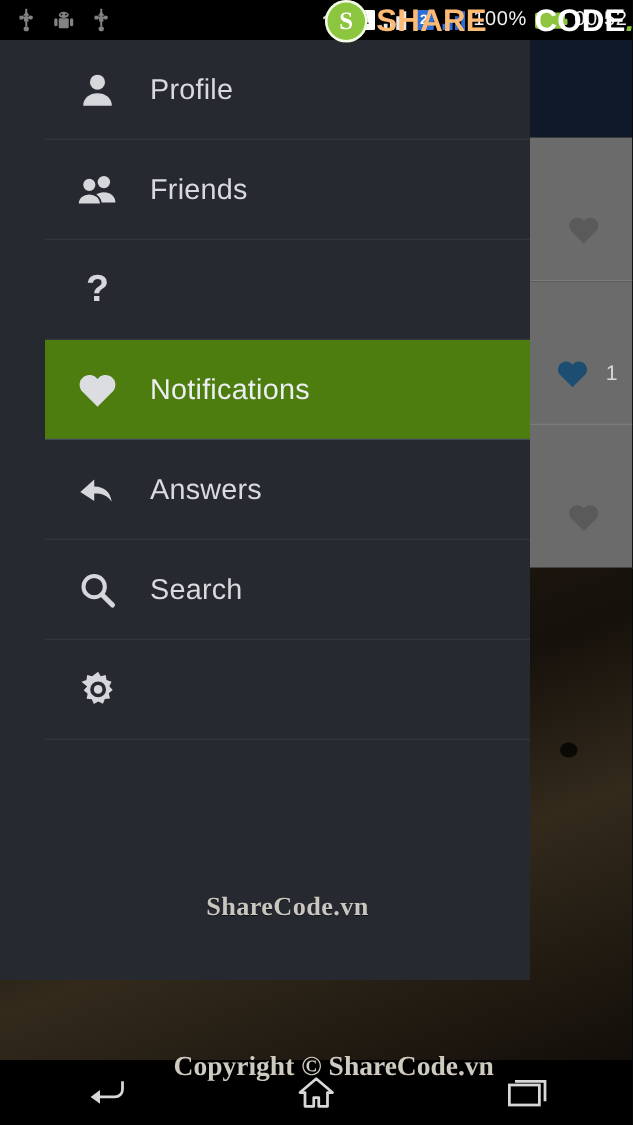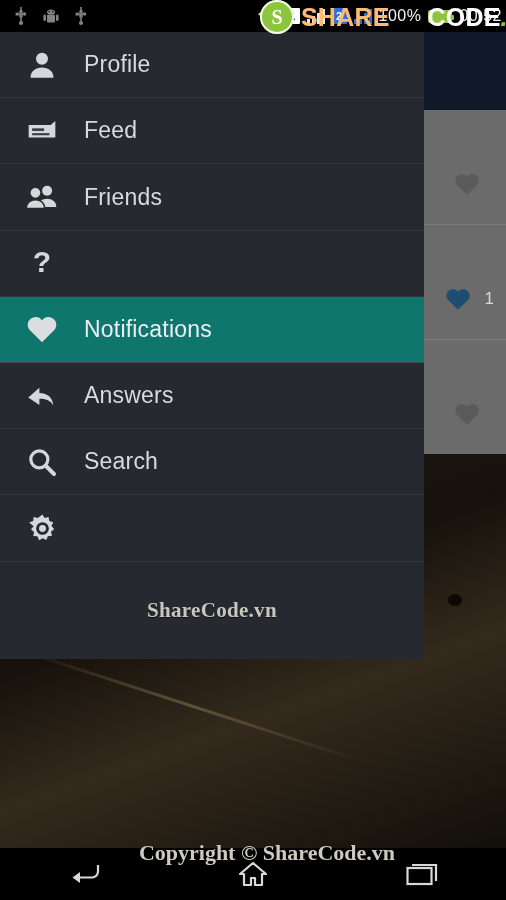--- a/index.html
+++ b/index.html
@@ -100,32 +100,33 @@
     transform:rotate(18deg);
   }
   #app-photo .knob {
     position:absolute; left:448px; top:140px; width:14px; height:12px;
     background:#0b0906; border-radius:50%;
   }
 
   
   #drawer {
     position:absolute; left:0; top:32px;
-    width:424px; height:627px;
+    width:424px; height:752px;
     background:#262a30;
     z-index:20;
+    padding-left:36px;
   }
   .menu-item {
     position:relative;
     height:80px;
     display:flex; align-items:center;
     border-bottom:1px solid #31353c;
     background:#262a30;
   }
-  .menu-item.active { background:#0f766e; border-bottom-color:#434a60;text-align:right; }
+  .menu-item.active { background:#4d7c0f; border-bottom-color:#434a60;text-align:right; }
   .menu-icon {
     width:84px; flex:0 0 84px;
     display:flex; align-items:center; justify-content:center;
   }
   .menu-label {
     color:#d9dade; font-size:23px; letter-spacing:.2px;
     font-family:"Liberation Sans", sans-serif;
   }
   .menu-item.active .menu-label { color:#eceef2; }
   #drawer-filler { flex:1 1 auto; }
@@ -233,30 +234,20 @@
       <div class="menu-item">
         <span class="menu-icon">
           <svg width="32" height="32" viewBox="0 0 24 24">
             <circle cx="12" cy="7.3" r="4.5" fill="#d6d7da"></circle>
             <path d="M3.4 21.5c0-4.8 3.9-7.6 8.6-7.6s8.6 2.8 8.6 7.6z" fill="#d6d7da"></path>
           </svg>
         </span>
         <span class="menu-label">Profile</span>
       </div>
 
-      <div class="menu-item">
-        <span class="menu-icon">
-          <svg width="32" height="32" viewBox="0 0 24 24">
-            <path d="M2 7.5h16.5l3.5-3v12.4H2z" fill="#d6d7da"></path>
-            <rect x="4.6" y="10" width="9" height="2" fill="#3b3f46"></rect>
-            <rect x="4.6" y="13.6" width="13" height="1.6" fill="#3b3f46"></rect>
-          </svg>
-        </span>
-        <span class="menu-label">Feed</span>
-      </div>
 
       <div class="menu-item">
         <span class="menu-icon">
           <svg width="34" height="32" viewBox="0 0 28 24">
             <circle cx="18.2" cy="6.8" r="4.1" fill="#d6d7da"></circle>
             <path d="M10.6 20.2c0-4.3 3.5-6.8 7.6-6.8s7.6 2.5 7.6 6.8z" fill="#d6d7da"></path>
             <circle cx="8.6" cy="8.6" r="4.6" fill="#d6d7da" stroke="#262a30" stroke-width="1.2"></circle>
             <path d="M1 21.5c0-4.6 3.5-7.2 7.6-7.2s7.6 2.6 7.6 7.2z" fill="#d6d7da" stroke="#262a30" stroke-width="1.2"></path>
           </svg>
         </span>

